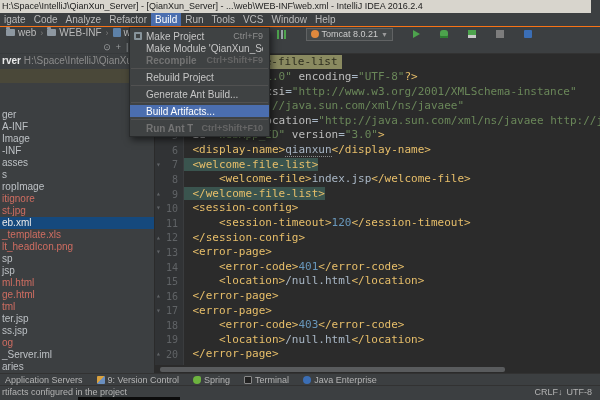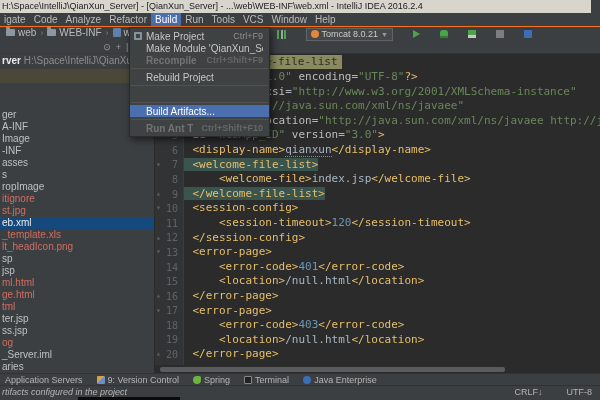--- a/index.html
+++ b/index.html
@@ -88,22 +88,22 @@
     display:flex;align-items:center;gap:14px;font-size:9px;color:#b4b4b4;padding-left:2px;box-sizing:border-box;}
   .tw-btn{display:flex;align-items:center;gap:3px;white-space:nowrap;}
   .tw-ico{width:8px;height:8px;display:inline-block;border-radius:1px;}
   .tw-ico.app-server-icon{width:0;height:0;}
   .tw-ico.version-control-icon{background:linear-gradient(135deg,#d8a13f 0 50%,#6a8fc0 50% 100%);}
   .tw-ico.spring-icon{background:#6db33f;border-radius:50% 2px 50% 50%;}
   .tw-ico.terminal-icon{background:#222;border:1px solid #888;box-sizing:border-box;}
   .tw-ico.java-ee-icon{background:#3b6eb5;border-radius:50%;}
   .statusbar{position:absolute;left:0;top:385px;width:600px;height:12px;background:#3c3f41;border-top:1px solid #323232;
     display:flex;align-items:center;font-size:9px;color:#b4b4b4;padding:0 8px 0 2px;box-sizing:border-box;}
-  .status-msg{flex:1;white-space:nowrap;overflow:hidden;font-style:italic;}
-  .status-right{display:flex;gap:24px;white-space:nowrap;}
+  .status-msg{flex:1;white-space:nowrap;overflow:hidden;}
+  .status-right{display:flex;gap:4px;white-space:nowrap;}
   .black-strip{position:absolute;left:78px;top:397px;width:102px;height:3px;background:#0b0b0b;}
 </style>
 </head>
 <body>
 
 <div class="titlebar">H:\Space\IntelliJ\QianXun_Server] - [QianXun_Server] - ...\web\WEB-INF\web.xml - IntelliJ IDEA 2016.2.4</div>
 
 <div class="menubar">
     <span class="mitem">igate</span>
     <span class="mitem">Code</span>
@@ -311,20 +311,21 @@
       <span class="psc">Ctrl+Shift+F9</span>
     </div>
     <div class="msep"></div>
     <div class="prow">
       <span class="pico"></span>
       <span class="plbl">Rebuild Project</span>
     </div>
     <div class="msep"></div>
     <div class="prow">
       <span class="pico"></span>
+      <span class="plbl">Generate Ant Build...</span>
     </div>
     <div class="msep"></div>
     <div class="prow sel">
       <span class="pico"></span>
       <span class="plbl">Build Artifacts...</span>
     </div>
     <div class="msep"></div>
     <div class="prow dis">
       <span class="pico"></span>
       <span class="plbl">Run Ant Target</span>

